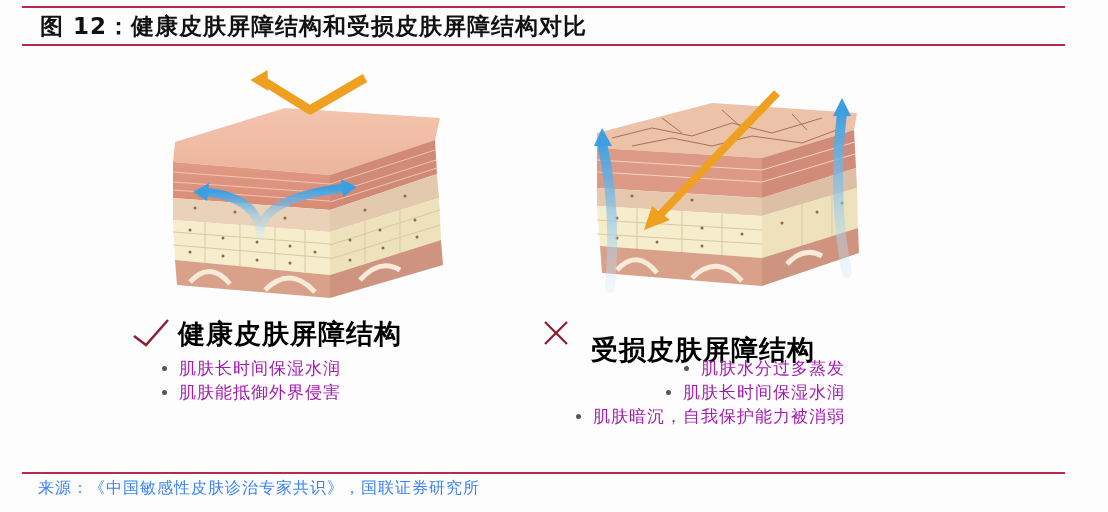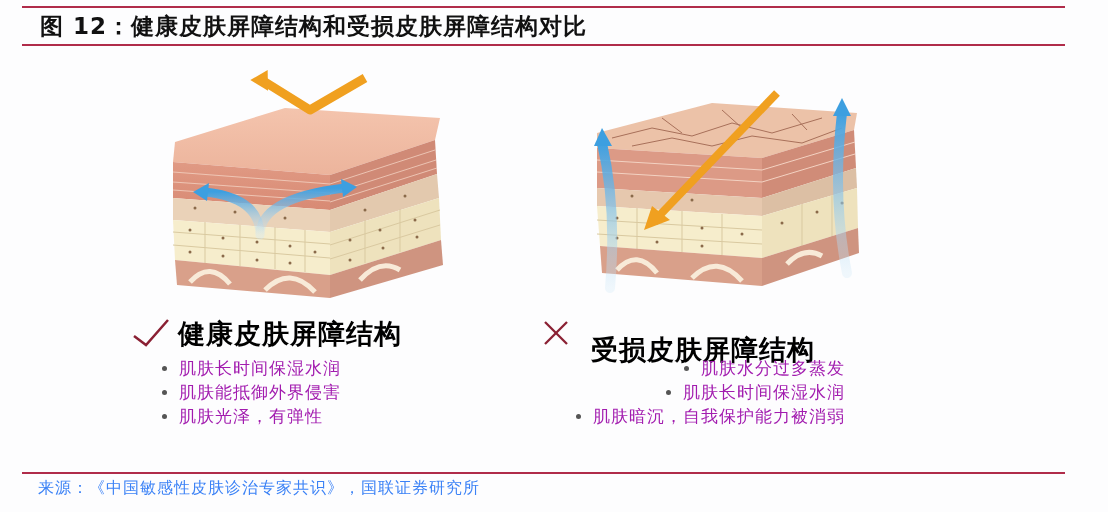--- a/index.html
+++ b/index.html
@@ -111,21 +111,20 @@
     <polygon points="88,4 108,4 98,22" fill="#f0a020" transform="rotate(-30 98 12)"></polygon>
   </svg>
 
   <svg class="mark" style="left:132px; top:318px;" width="38" height="30" viewBox="0 0 38 30">
     <polyline points="2,18 14,27 36,2" stroke="#8a2033" stroke-width="2.5" fill="none"></polyline>
   </svg>
   <div class="heading" style="left:178px; top:318px;">健康皮肤屏障结构</div>
   <ul class="bullets" style="left:162px; top:357px;">
     <li><span class="dot"></span><span>肌肤长时间保湿水润</span></li>
     <li><span class="dot"></span><span>肌肤能抵御外界侵害</span></li>
-    <li><span class="dot"></span><span>肌肤光泽，有弹性</span></li>
   </ul>
 </div>
 
 <div>
   <svg class="illus" style="left:592px; top:88px;" width="275" height="215" viewBox="0 0 275 215">
     <defs>
       <linearGradient id="blueR" x1="0" y1="1" x2="0" y2="0">
           <stop offset="0" stop-color="#cfe8f7" stop-opacity="0.3"></stop>
           <stop offset="1" stop-color="#3d9fe0"></stop>
         </linearGradient>

